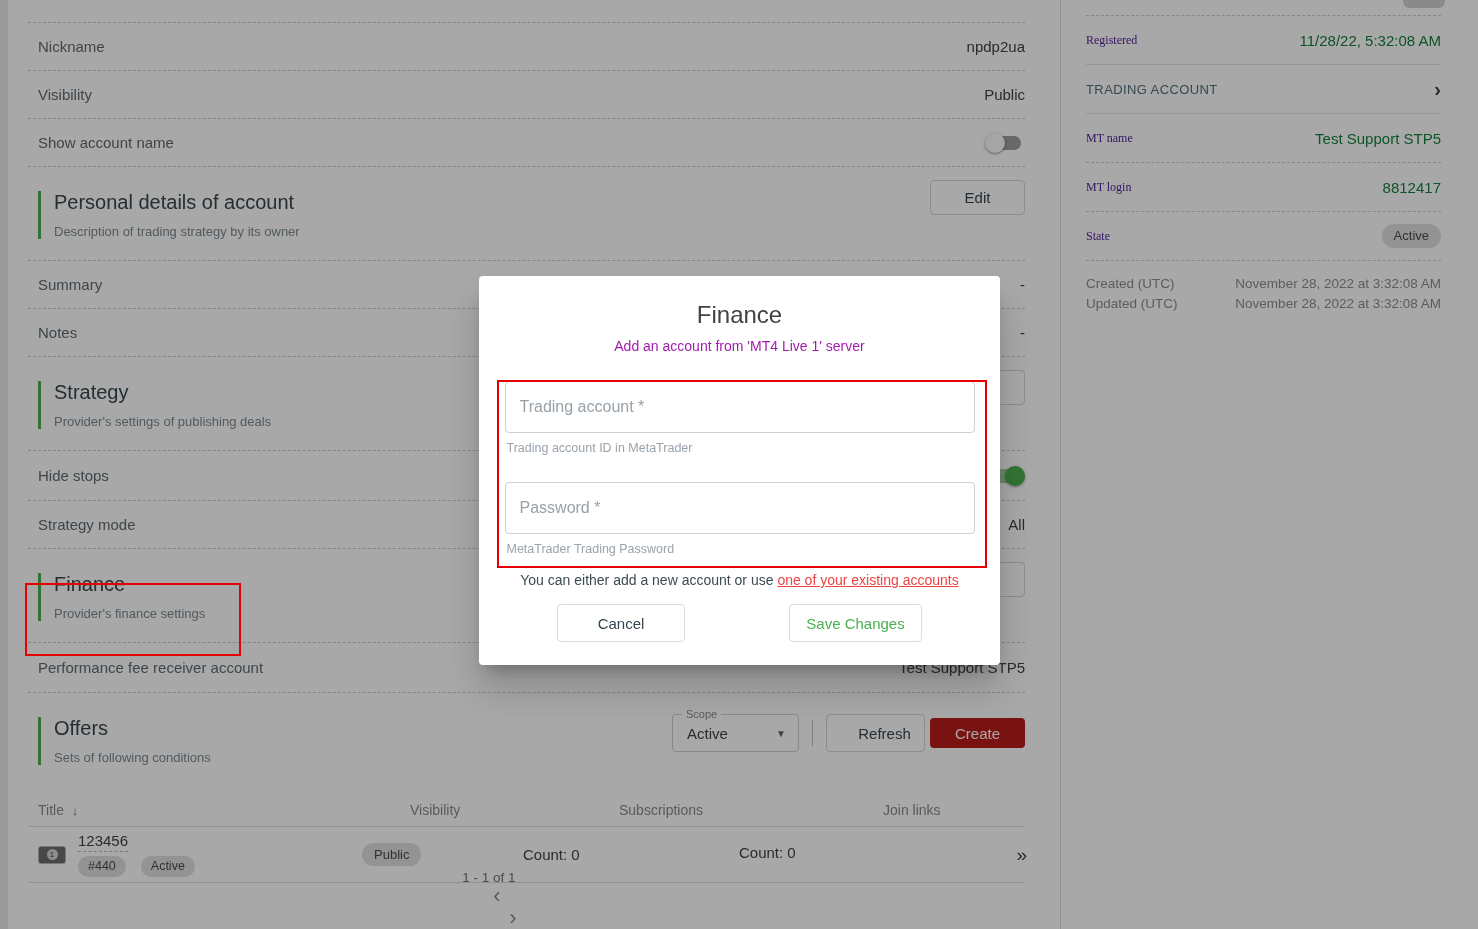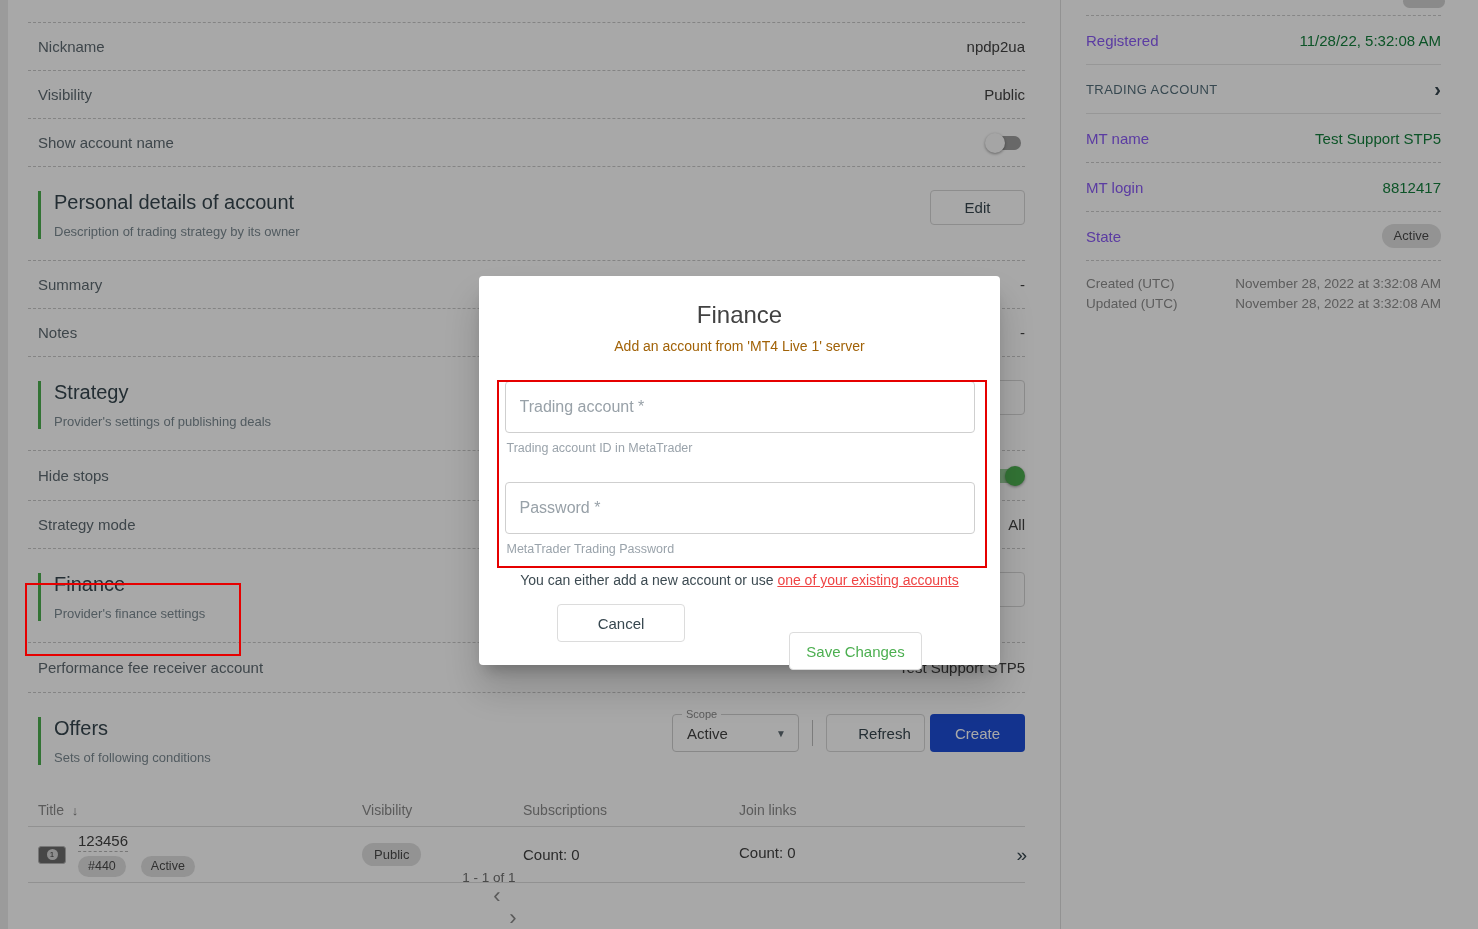--- a/index.html
+++ b/index.html
@@ -28,41 +28,41 @@
                 box-shadow:0 1px 3px rgba(0,0,0,.4);}
   .switch.off .track{background:#9e9e9e;}
   .switch.off .knob{left:0;background:#fafafa;}
   .switch.on .track{background:rgba(76,175,80,.55);}
   .switch.on .knob{right:0;background:#4caf50;}
   
   .section{position:relative;margin:0 19px 0 20px;padding:24px 0 21px 10px;box-sizing:border-box;}
   .sec-inner{border-left:3px solid #4caf50;padding-left:13px;}
   .sec-title{font-size:20px;color:#37474f;}
   .sec-sub{font-size:13px;color:#7c8a92;margin-top:10px;}
-  .edit-btn{position:absolute;right:0;top:23px;width:95px;height:35px;
+  .edit-btn{position:absolute;right:0;top:13px;width:95px;height:35px;
             border:1px solid #d6d6d6;border-radius:4px;background:transparent;
             color:#37474f;font-size:15px;font-family:inherit;cursor:pointer;}
   
   .offers-controls{position:absolute;right:0;top:21px;display:flex;align-items:center;}
   .scope-select{position:relative;width:127px;height:38px;border:1px solid #cfcfcf;
                 border-radius:4px;display:flex;align-items:center;box-sizing:border-box;
                 padding:0 12px 0 14px;cursor:pointer;background:transparent;margin-left:39px;}
   .scope-label{position:absolute;top:-7px;left:9px;font-size:11px;color:#8a8a8a;
                background:#ffffff;padding:0 4px;line-height:1.2;}
   .scope-value{flex:1;font-size:15px;color:#424242;}
   .scope-arrow{font-size:10px;color:#5f6b72;}
   .vdiv{width:1px;height:26px;background:#bdbdbd;margin:0 13px;}
   .refresh-btn{width:99px;height:38px;border:1px solid #d6d6d6;border-radius:4px;
                background:transparent;color:#37474f;font-size:15px;font-family:inherit;cursor:pointer;margin-right:5px;padding-left:24px;}
-  .create-btn{width:95px;height:38px;border:none;border-radius:4px;background:#1d4ed8;
+  .create-btn{width:95px;height:30px;border:none;border-radius:4px;background:#b91c1c;
               color:#ffffff;font-size:15px;font-family:inherit;cursor:pointer;}
   
   .tbl-head,.tbl-row{display:grid;grid-template-columns:324px 161px 216px 1fr;
                      margin:0 19px 0 20px;padding-left:10px;align-items:center;box-sizing:border-box;}
-  .tbl-head{height:34px;color:#8a8a8a;font-size:14px;}
+  .tbl-head{height:34px;color:#8a8a8a;font-size:14px;gap:48px;}
   .tbl-row{height:56px;font-size:15px;color:#424242;}
   .sort-arrow{font-size:13px;color:#757575;margin-left:4px;}
   .title-cell{display:flex;align-items:center;}
   .banknote{width:26px;height:16px;background:#6d6d6d;border:1px solid #b5b5b5;border-radius:3px;
             display:inline-flex;align-items:center;justify-content:center;margin-right:12px;flex:0 0 auto;}
   .banknote .digit{width:11px;height:11px;border-radius:50%;background:#d6d6d6;color:#3a3a3a;
                    font-size:8px;display:flex;align-items:center;justify-content:center;}
   .offer-title{font-size:15px;color:#424242;border-bottom:1px dashed #b5b5b5;
                display:inline-block;padding-bottom:2px;cursor:pointer;}
   .badge-row{margin-top:4px;display:flex;gap:15px;}
@@ -70,50 +70,50 @@
   .paging{display:flex;justify-content:flex-end;align-items:center;height:46px;
           padding-right:26px;font-size:13.5px;color:#6f6f6f;flex-direction:column;}
   .paging .chev{font-size:22px;color:#8a8a8a;line-height:1;cursor:pointer;}
   .paging .range{margin-right:48px;}
   .paging .chev.prev{margin-right:32px;}
   
   .sidebar{position:absolute;left:1060px;top:0;width:418px;height:100%;
            border-left:1px solid #dedede;box-sizing:border-box;padding:0 37px 0 25px;}
   .side-spacer{height:15px;}
   .side-row{display:flex;justify-content:space-between;align-items:center;height:48px;}
-  .side-row .lbl{font-size:15px;color:#8b5cf6;}
+  .side-row .lbl{font-size:12px;color:#4c1d95;font-family:Liberation Serif, serif;}
   .side-row .val{font-size:15px;color:#15803d;}
   .side-head{font-size:13px;color:#546e7a;letter-spacing:.4px;}
   .side-chev{font-size:20px;color:#37474f;font-weight:bold;cursor:pointer;}
   .sb-solid{border-bottom:1px solid #e6e6e6;}
   .sb-dash{border-bottom:1px dashed #cccccc;}
   .created-block{padding-top:13px;font-size:13.5px;color:#8d8d8d;}
   .created-line{display:flex;justify-content:space-between;line-height:20px;}
   .cut-badge{position:absolute;right:33px;top:-5px;width:42px;height:13px;
              border-radius:7px;background:#d2d2d2;}
   
   .overlay{position:fixed;left:0;top:0;width:1478px;height:929px;
            background:rgba(0,0,0,.34);z-index:10;}
   .modal{position:fixed;left:479px;top:276px;width:521px;height:389px;background:#ffffff;
          border-radius:4px;z-index:20;box-sizing:border-box;
          box-shadow:0 11px 15px -7px rgba(0,0,0,.25),0 24px 38px 3px rgba(0,0,0,.16);}
   .m-title{text-align:center;margin-top:24px;font-size:24px;font-weight:400;color:#424242;line-height:30px;}
-  .m-sub{text-align:center;margin-top:8px;font-size:14px;color:#a16207;line-height:17px;}
+  .m-sub{text-align:center;margin-top:8px;font-size:14px;color:#a21caf;line-height:17px;}
   .m-input{display:block;width:470px;height:52px;margin:26px auto 0;border:1px solid #cfcfcf;
            border-radius:4px;padding:0 14px;font-size:16px;font-family:inherit;color:#424242;
            box-sizing:border-box;background:#fff;}
   .m-input::placeholder{color:#98a1a8;opacity:1;}
   .m-helper{width:470px;margin:8px auto 0;font-size:12.5px;color:#9aa3ab;line-height:15px;padding-left:2px;box-sizing:border-box;}
   .m-note{text-align:center;margin-top:15px;font-size:14px;color:#3d4b52;line-height:17px;}
   .m-note a{color:#ef4444;text-decoration:underline;cursor:pointer;}
   .m-btns{display:flex;justify-content:space-between;padding:0 78px;margin-top:15px;}
   .cancel-btn{width:128px;height:38px;border:1px solid #dcdcdc;border-radius:4px;background:#fff;
               color:#37474f;font-size:15px;font-family:inherit;cursor:pointer;}
   .save-btn{width:133px;height:38px;border:1px solid #dcdcdc;border-radius:4px;background:#fff;
-            color:#4caf50;font-size:15px;font-family:inherit;cursor:pointer;margin-top:28px;}
+            color:#4caf50;font-size:15px;font-family:inherit;cursor:pointer;}
   
   .anno{position:fixed;border:2px solid #e60000;z-index:30;pointer-events:none;box-sizing:border-box;}
   .anno-inputs{left:497px;top:380px;width:490px;height:188px;}
   .anno-finance{left:25px;top:583px;width:216px;height:73px;}
 </style>
 </head>
 <body>
 
 <div class="gutter"></div>
 

